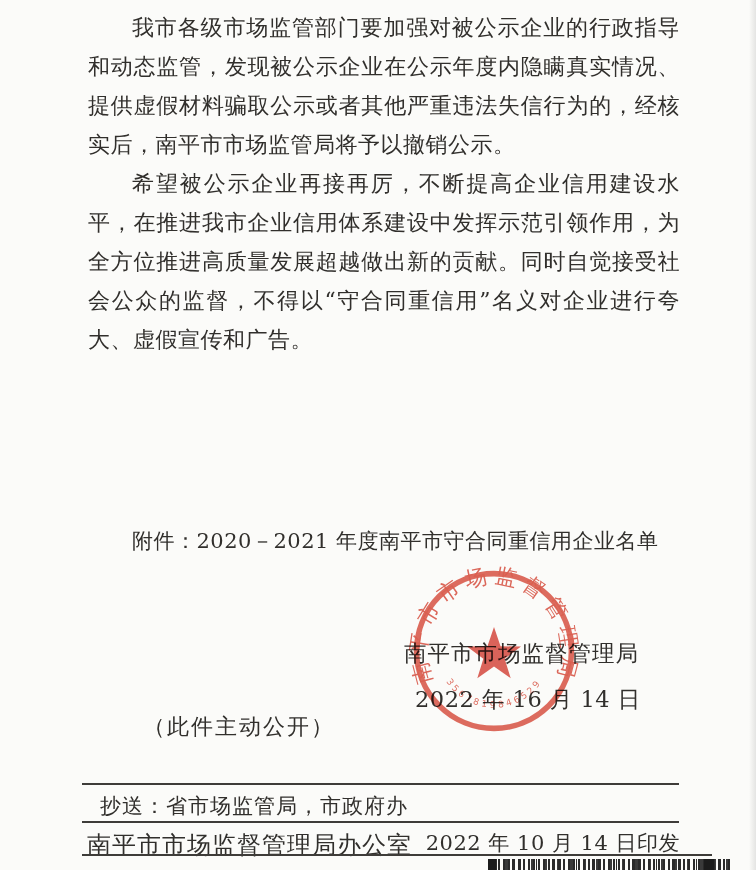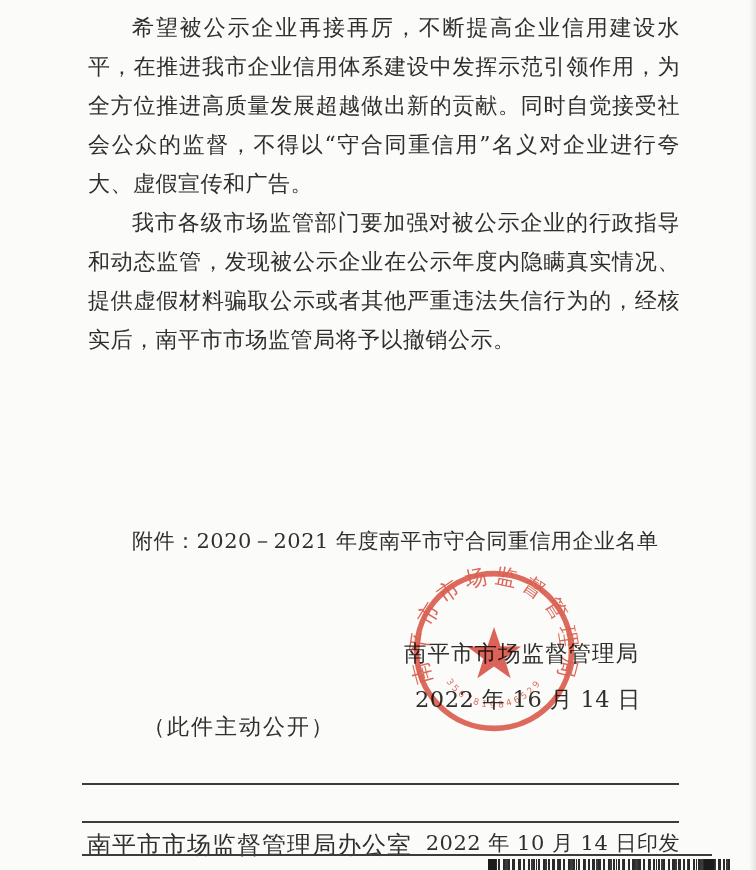--- a/index.html
+++ b/index.html
@@ -67,22 +67,22 @@
   }
 </style>
 </head>
 <body>
 
 <div class="page">
 
   <div class="scan-edge"></div>
 
   <div class="body-text">
+    <p class="indent">我市各级市场监管部门要加强对被公示企业的行政指导和动态监管，发现被公示企业在公示年度内隐瞒真实情况、提供虚假材料骗取公示或者其他严重违法失信行为的，经核实后，南平市市场监管局将予以撤销公示。</p>
     <p class="indent">希望被公示企业再接再厉，不断提高企业信用建设水平，在推进我市企业信用体系建设中发挥示范引领作用，为全方位推进高质量发展超越做出新的贡献。同时自觉接受社会公众的监督，不得以“守合同重信用”名义对企业进行夸大、虚假宣传和广告。</p>
-    <p class="indent">我市各级市场监管部门要加强对被公示企业的行政指导和动态监管，发现被公示企业在公示年度内隐瞒真实情况、提供虚假材料骗取公示或者其他严重违法失信行为的，经核实后，南平市市场监管局将予以撤销公示。</p>
   </div>
 
   <div class="attachment">附件：2020－2021 年度南平市守合同重信用企业名单</div>
 
   <div class="signature">
     <div class="agency">南平市市场监督管理局</div>
     <div class="date">2022 年 16 月 14 日</div>
   </div>
 
   <div class="seal">
@@ -96,19 +96,20 @@
       <path id="seal-code-path" d="M 36.9,119.3 A 66,66 0 0 0 163.1,119.3" fill="none"></path>
       <text fill="#d94a3a" font-size="10.5" letter-spacing="3.5" font-family="DejaVu Sans, Liberation Sans, sans-serif" opacity="0.9">
         <textPath href="#seal-code-path" startOffset="50%" text-anchor="middle">3567819846529</textPath>
       </text>
     </svg>
   </div>
 
   <div class="disclosure">（此件主动公开）</div>
 
   <div class="rule rule-1"></div>
+  <div class="cc-line">抄送：省市场监管局，市政府办</div>
   <div class="rule rule-2"></div>
   <div class="office-line">南平市市场监督管理局办公室</div>
   <div class="print-date">2022 年 10 月 14 日印发</div>
   <div class="rule rule-3"></div>
   <div class="barcode"></div>
 
 </div>
 
 </body></html>

